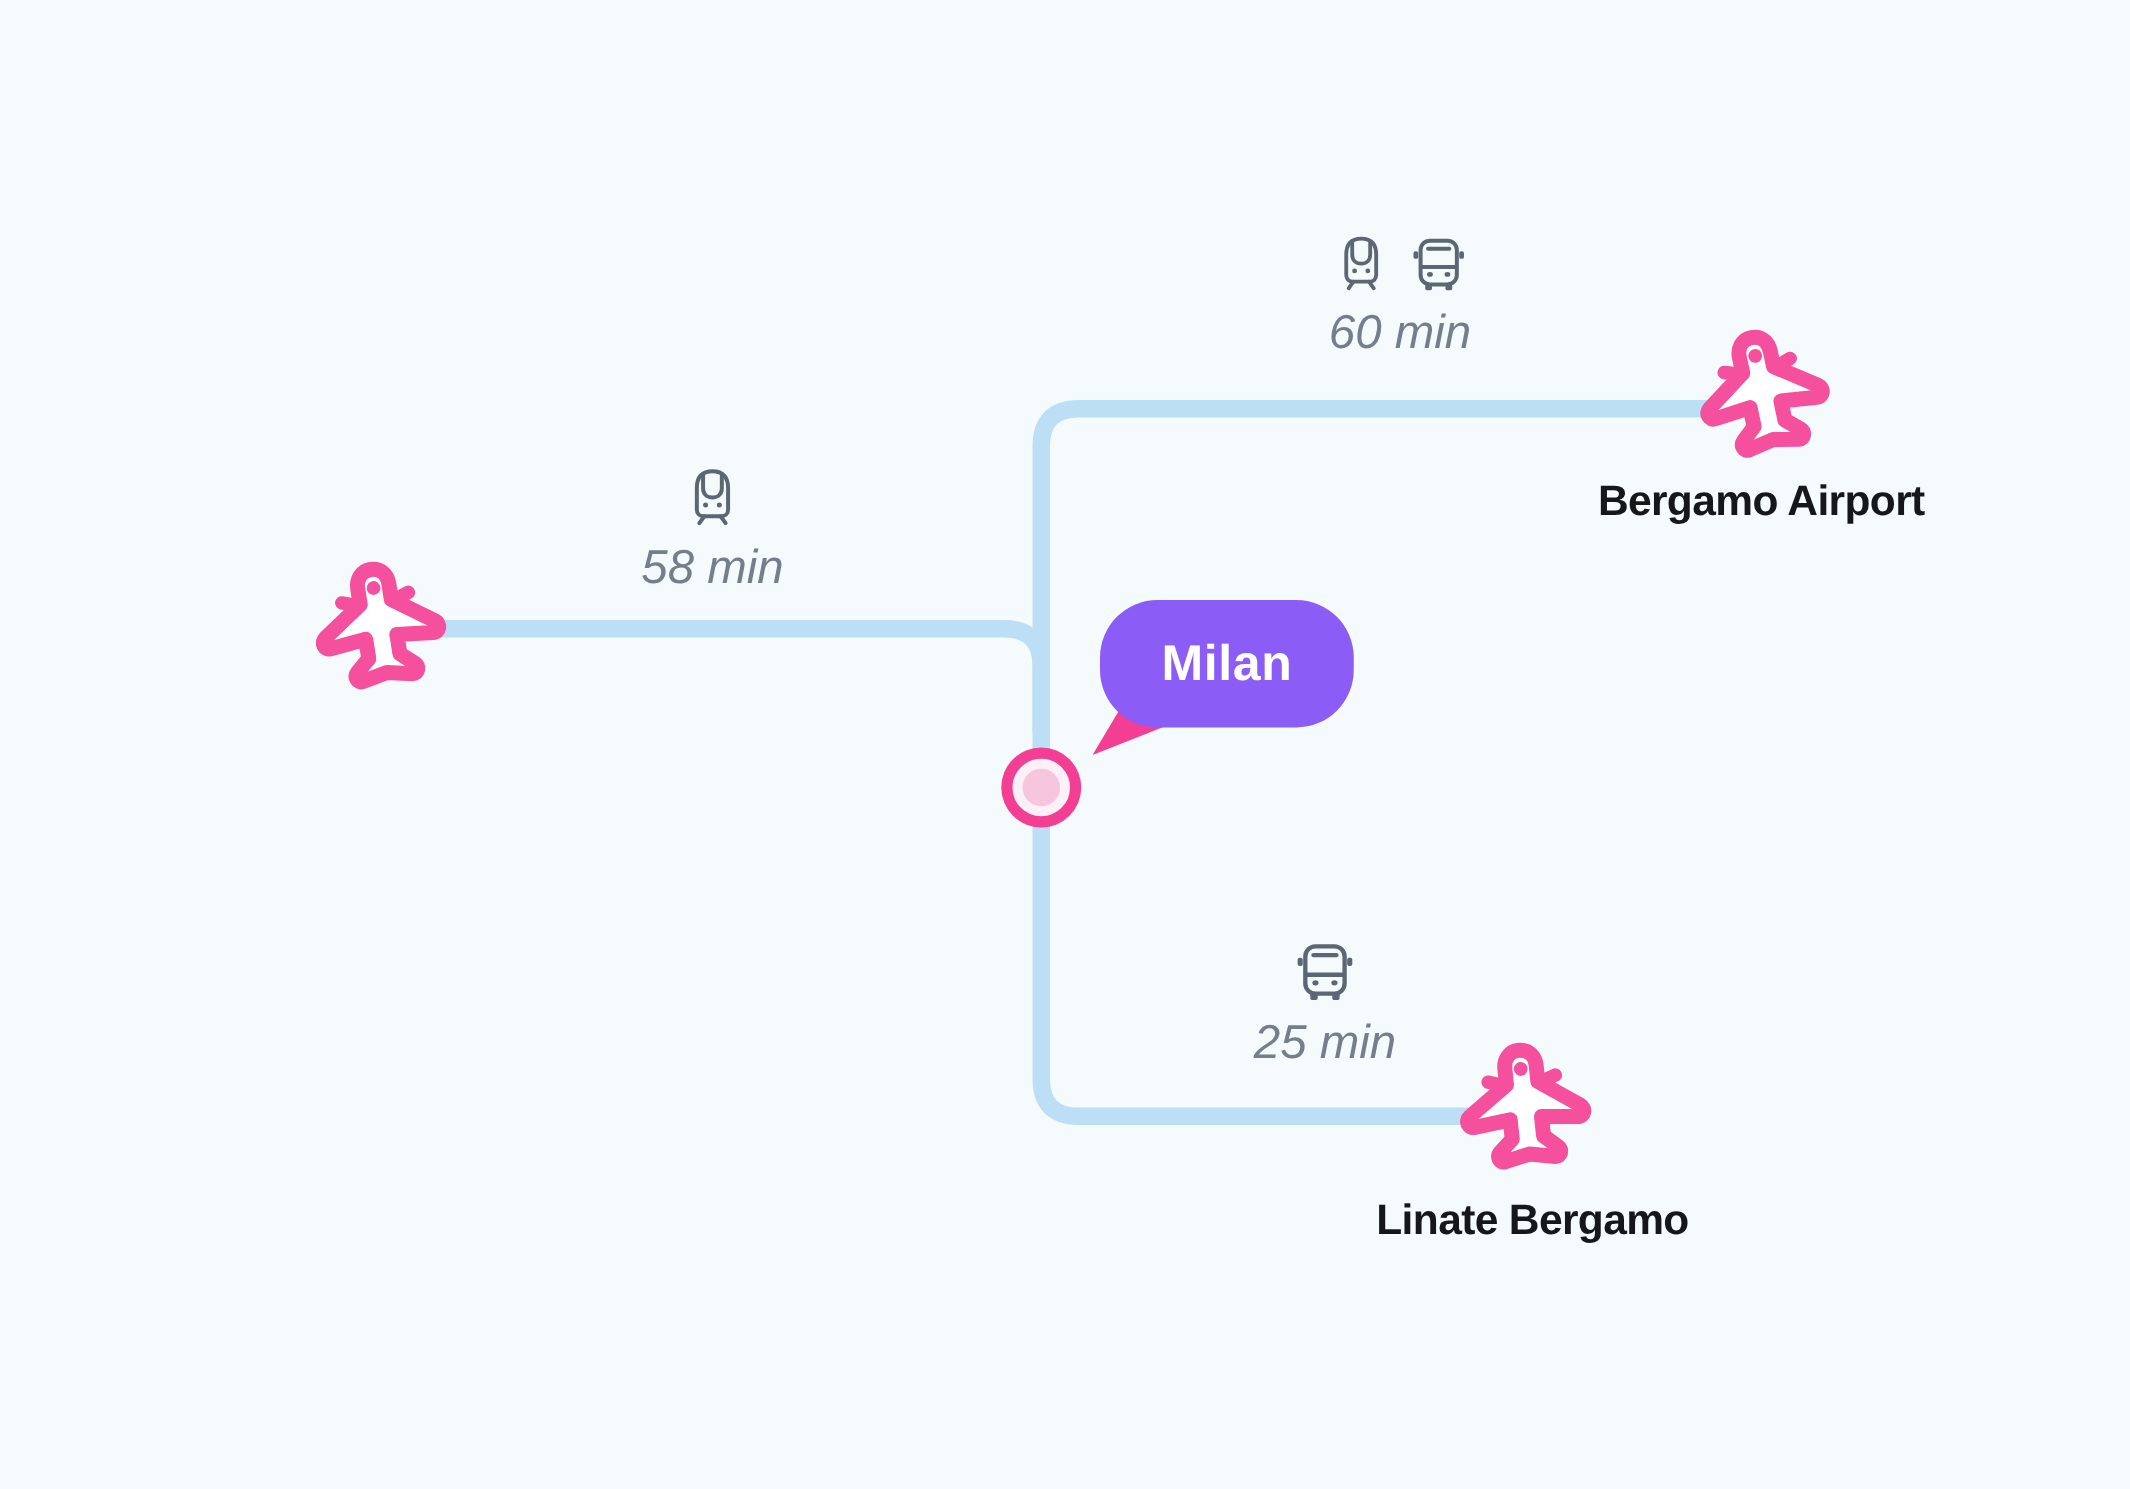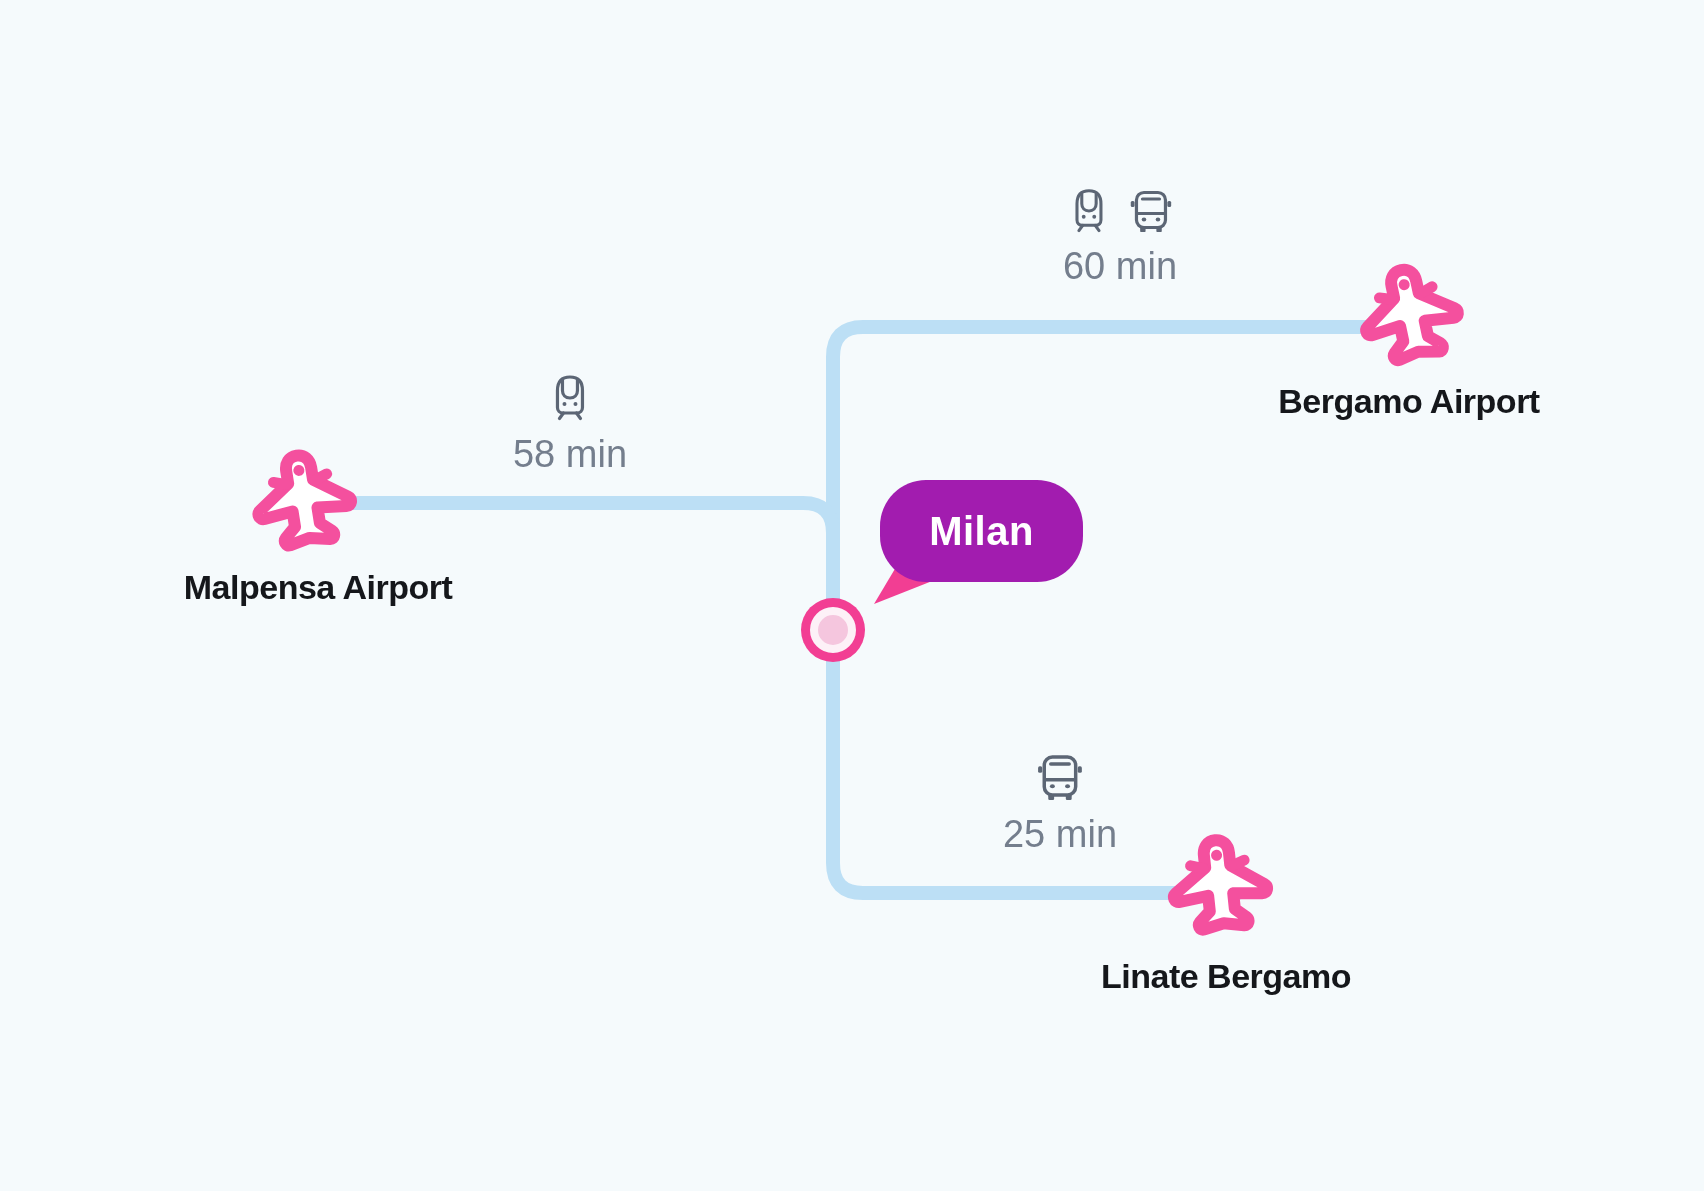--- a/index.html
+++ b/index.html
@@ -39,21 +39,21 @@
     background: #F5C6DE;
     border: 8px solid #FDF1F7;
     border-radius: 50%;
   }
 
   
   .bubble {
     position: absolute;
     left: 880px; top: 480px;
     width: 203px; height: 102px;
-    background: #a21caf;
+    background: #8b5cf6;
     border-radius: 46px;
     display: flex;
     align-items: center;
     justify-content: center;
   }
   .bubble-label {
     color: #ffffff;
     font-size: 40px;
     font-weight: bold;
     letter-spacing: 0.5px;
@@ -81,20 +81,21 @@
   .label-linate   { left: 1226px; top: 957px; }
 
   
   .transit {
     position: absolute;
     transform: translateX(-50%);
     display: flex;
     flex-direction: column;
     align-items: center;
     gap: 11px;
+    font-style: italic;
   }
   .transit-malpensa { left: 570px;  top: 372px; }
   .transit-bergamo  { left: 1120px; top: 186px; }
   .transit-linate   { left: 1027px; top: 750px; margin-left: 33px; }
   .mode-icons { display: flex; gap: 15px; align-items: center; }
   .duration {
     font-size: 38px;
     color: #747E8D;
     white-space: nowrap;
   }
@@ -145,21 +146,20 @@
   <svg class="bubble-tail" width="110" height="66" viewBox="0 0 110 66">
     <polygon points="47,6 97,26 16,58" fill="#F23E93"></polygon>
   </svg>
   <div class="bubble">
     <span class="bubble-label">Milan</span>
   </div>
 
   <svg class="plane plane-malpensa" viewBox="0 0 100 100">
     <use href="#def-plane"></use>
   </svg>
-  <div class="airport-label label-malpensa">Malpensa Airport</div>
   <div class="transit transit-malpensa">
     <div class="mode-icons">
       <svg class="ticon" width="48" height="50" viewBox="0 0 48 50">
           <use href="#def-train"></use>
         </svg>
     </div>
     <div class="duration">58 min</div>
   </div>
 
   <svg class="plane plane-bergamo" viewBox="0 0 100 100">

